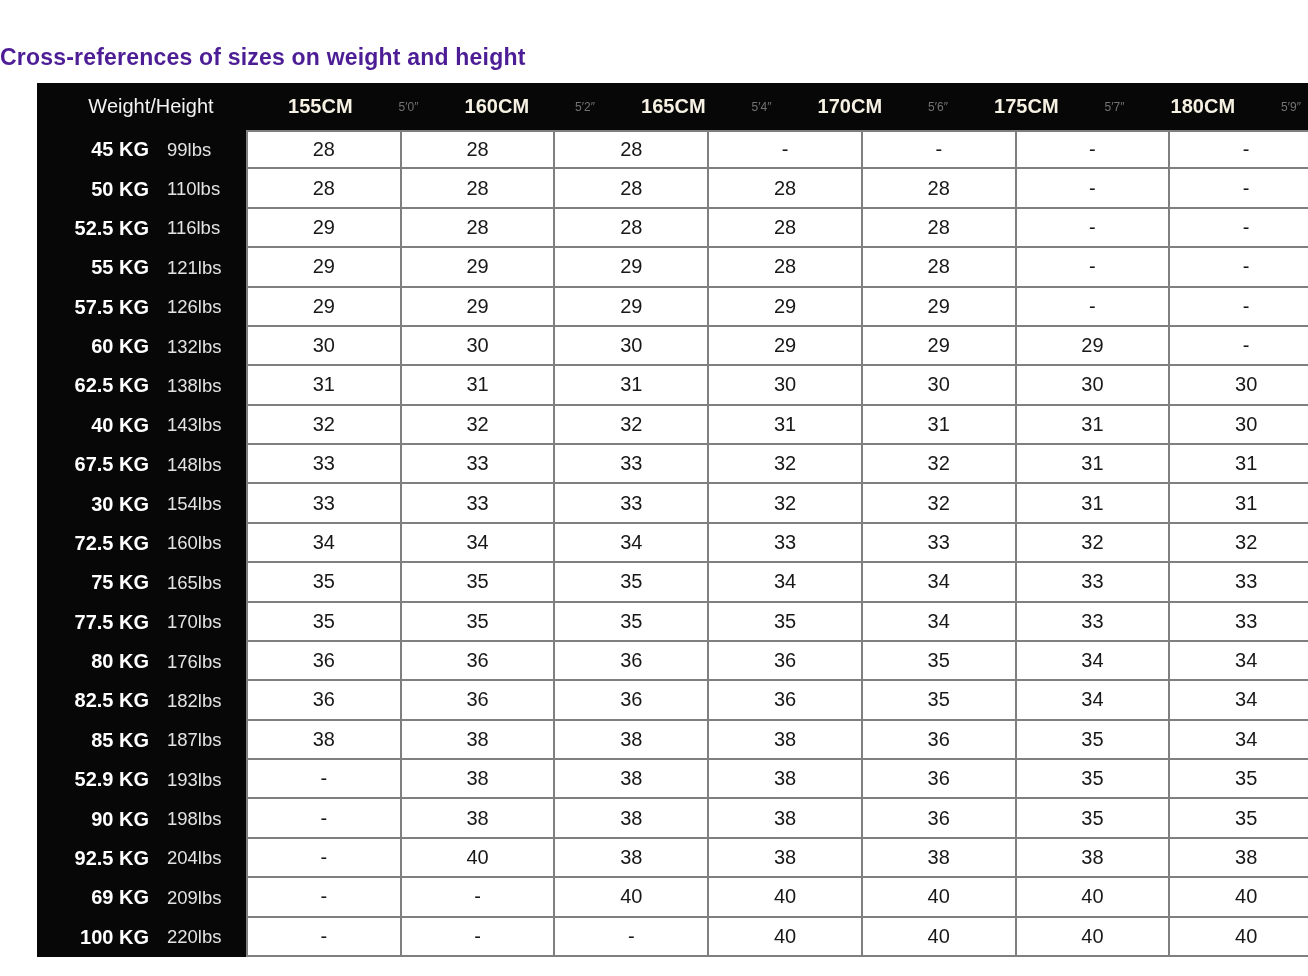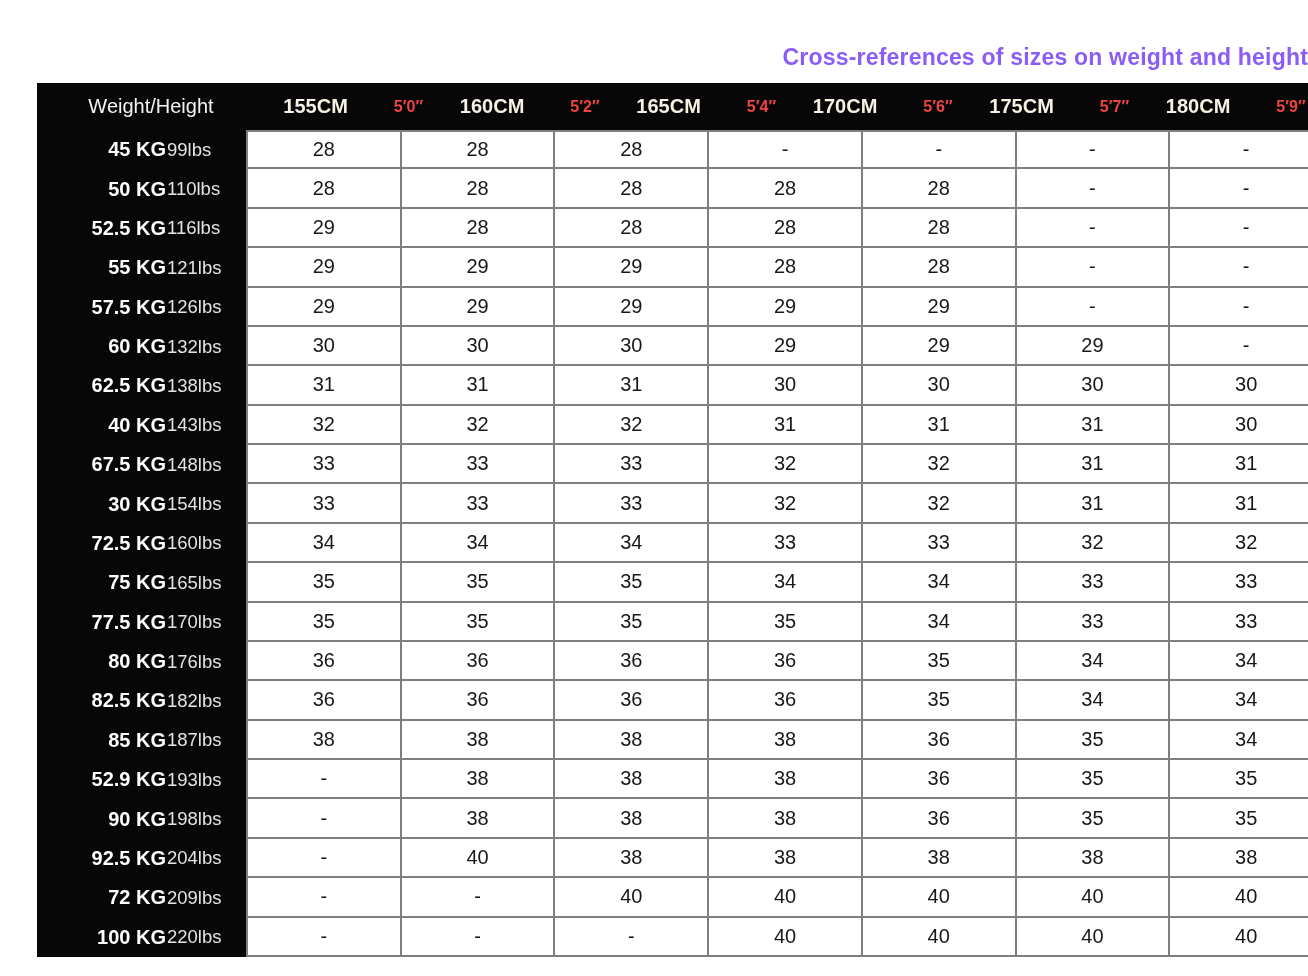--- a/index.html
+++ b/index.html
@@ -7,25 +7,25 @@
     width: 1308px; height: 976px;
     background: #ffffff;
     font-family: "Liberation Sans", sans-serif;
     position: relative;
     overflow: hidden;
   }
   .title {
     position: absolute;
     top: 44px; left: 0;
     width: 100%;
-    text-align: right;
+    text-align: left;
     margin: 0;
     font-size: 23px;
     font-weight: bold;
-    color: #8b5cf6;
+    color: #4c1d95;
     letter-spacing: 0.2px;
   }
   .size-table {
     position: absolute;
     left: 10px; top: 83px;
     width: 1287px;
     padding-left: 27px;
   }
   .thead {
     display: flex;
@@ -51,23 +51,22 @@
     white-space: nowrap;
     gap: 42px;
   }
   .th-cm {
     font-weight: bold;
     font-size: 20px;
     color: #f6f1e3;
     margin-right: 4px;
   }
   .th-ft {
-    font-size: 16px;
-    color: #ef4444;
-    font-weight: bold;
+    font-size: 12px;
+    color: #737373;
   }
   .trow {
     display: flex;
     height: 39.38px;
   }
   .wcell {
     width: 209px;
     box-sizing: border-box;
     background: #070707;
     display: flex;
@@ -77,21 +76,21 @@
     white-space: nowrap;
   }
   .kg {
     font-weight: bold;
     font-size: 20px;
     color: #ffffff;
     text-align: right;
   }
   .lbs {
     width: 67px;
-    margin-left: 1px;
+    margin-left: 18px;
     text-align: left;
     font-size: 18.5px;
     color: #e3e3e3;
   }
   .dcell {
     flex: 1;
     box-sizing: border-box;
     background: #ffffff;
     display: flex;
     align-items: center;
@@ -382,21 +381,21 @@
         <div class="dcell first-col">-</div>
         <div class="dcell">40</div>
         <div class="dcell">38</div>
         <div class="dcell">38</div>
         <div class="dcell">38</div>
         <div class="dcell">38</div>
         <div class="dcell">38</div>
       </div>
       <div class="trow">
         <div class="wcell">
-          <span class="kg">72 KG</span>
+          <span class="kg">69 KG</span>
           <span class="lbs">209lbs</span>
         </div>
         <div class="dcell first-col">-</div>
         <div class="dcell">-</div>
         <div class="dcell">40</div>
         <div class="dcell">40</div>
         <div class="dcell">40</div>
         <div class="dcell">40</div>
         <div class="dcell">40</div>
       </div>

